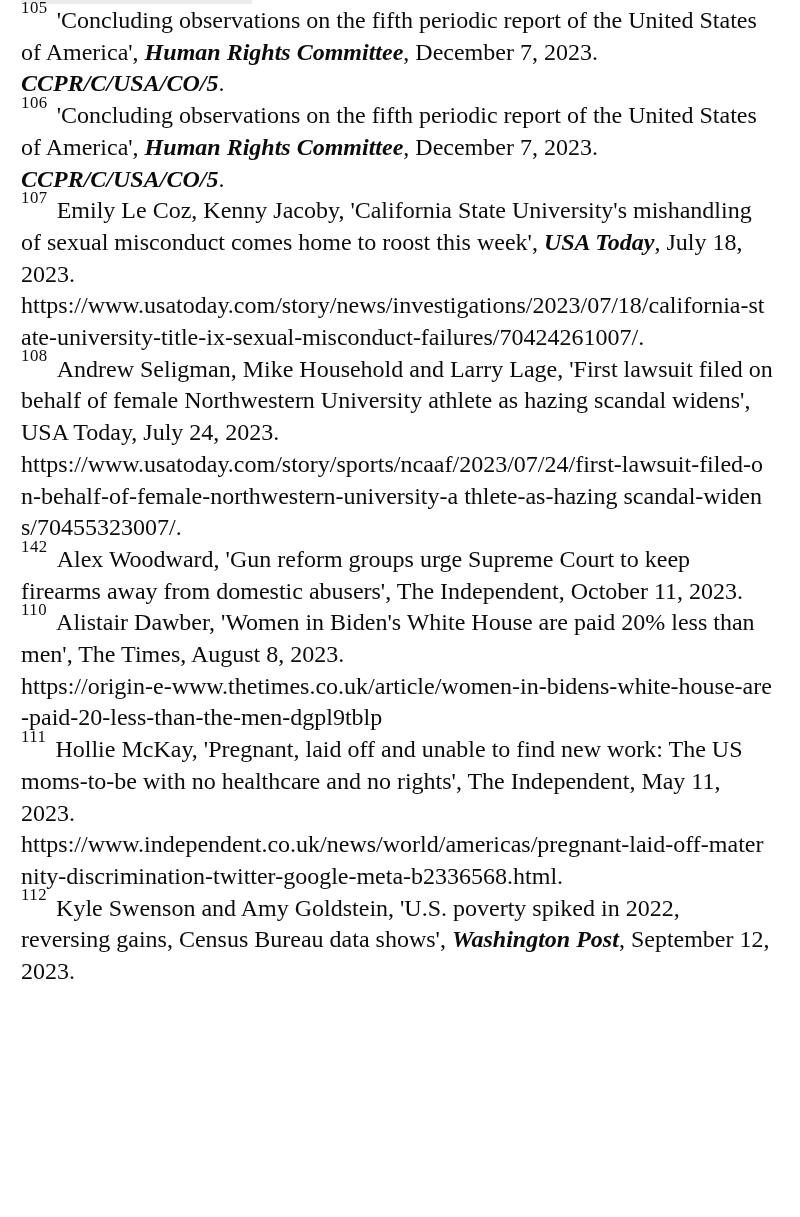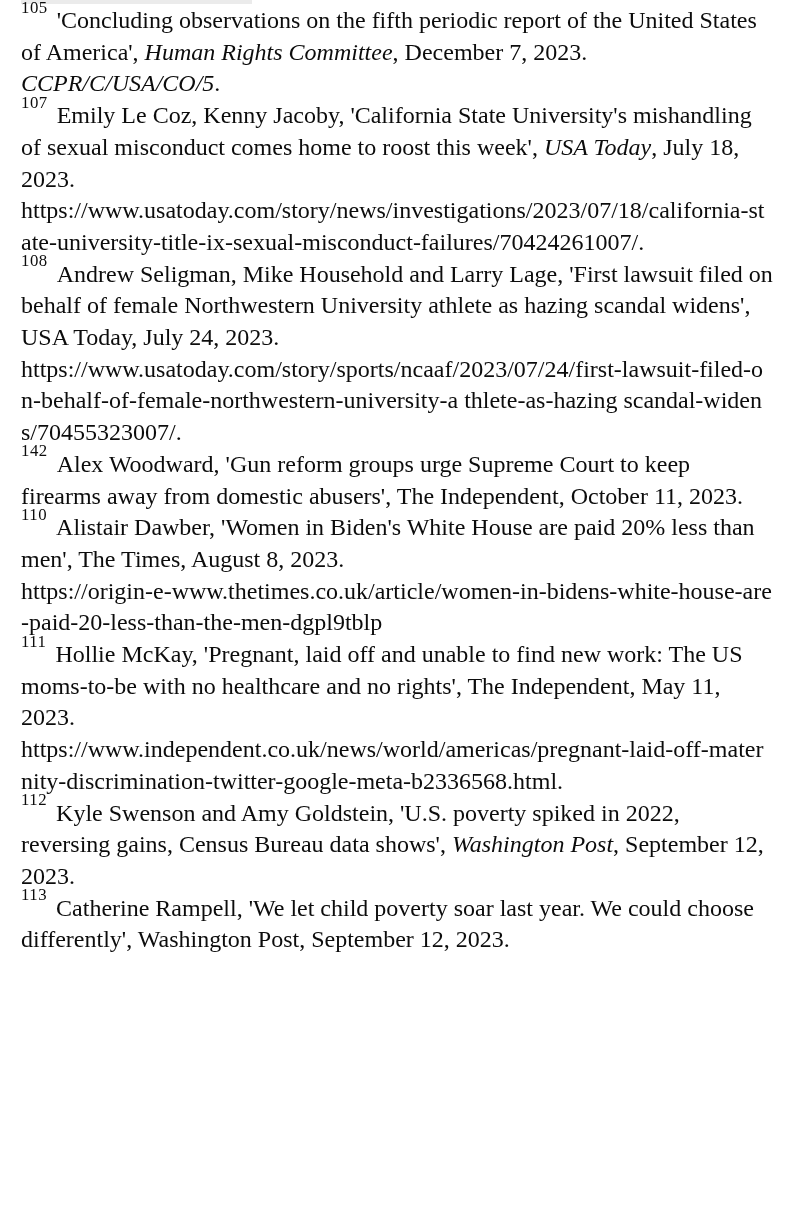--- a/index.html
+++ b/index.html
@@ -35,35 +35,35 @@
   }
   sup.fn-num {
     font-size: 0.7em;
     line-height: 0;
     position: relative;
     top: -0.38em;
     margin-right: 9px;
     letter-spacing: 0.5px;
   }
   span.run { white-space: normal; }
-  span.italic { font-style: italic; }
+  span.italic { font-style: italic; font-weight: bold; }
   span.url {
     display: block;
     word-break: break-all;
   }
 </style>
 </head>
 <body>
 
 <div class="crop-bar"></div>
 
 <main>
   <section id="footnotes">
       <p class="footnote"><sup class="fn-num">105</sup><span class="run">'Concluding observations on the fifth periodic report of the United States of America', </span><span class="run italic">Human Rights Committee</span><span class="run">, December 7, 2023. </span><span class="run italic">CCPR/C/USA/CO/5</span><span class="run">.</span></p>
+      <p class="footnote"><sup class="fn-num">106</sup><span class="run">'Concluding observations on the fifth periodic report of the United States of America', </span><span class="run italic">Human Rights Committee</span><span class="run">, December 7, 2023. </span><span class="run italic">CCPR/C/USA/CO/5</span><span class="run">.</span></p>
       <p class="footnote"><sup class="fn-num">107</sup><span class="run">Emily Le Coz, Kenny Jacoby, 'California State University's mishandling of sexual misconduct comes home to roost this week', </span><span class="run italic">USA Today</span><span class="run">, July 18, 2023.</span><span class="url">https://www.usatoday.com/story/news/investigations/2023/07/18/california-state-university-title-ix-sexual-misconduct-failures/70424261007/.</span></p>
       <p class="footnote"><sup class="fn-num">108</sup><span class="run">Andrew Seligman, Mike Household and Larry Lage, 'First lawsuit filed on behalf of female Northwestern University athlete as hazing scandal widens', USA Today, July 24, 2023.</span><span class="url">https://www.usatoday.com/story/sports/ncaaf/2023/07/24/first-lawsuit-filed-on-behalf-of-female-northwestern-university-a thlete-as-hazing scandal-widens/70455323007/.</span></p>
       <p class="footnote"><sup class="fn-num">142</sup><span class="run">Alex Woodward, 'Gun reform groups urge Supreme Court to keep firearms away from domestic abusers', The Independent, October 11, 2023.</span></p>
       <p class="footnote"><sup class="fn-num">110</sup><span class="run">Alistair Dawber, 'Women in Biden's White House are paid 20% less than men', The Times, August 8, 2023.</span><span class="url">https://origin-e-www.thetimes.co.uk/article/women-in-bidens-white-house-are-paid-20-less-than-the-men-dgpl9tblp</span></p>
       <p class="footnote"><sup class="fn-num">111</sup><span class="run">Hollie McKay, 'Pregnant, laid off and unable to find new work: The US moms-to-be with no healthcare and no rights', The Independent, May 11, 2023.</span><span class="url">https://www.independent.co.uk/news/world/americas/pregnant-laid-off-maternity-discrimination-twitter-google-meta-b2336568.html.</span></p>
       <p class="footnote"><sup class="fn-num">112</sup><span class="run">Kyle Swenson and Amy Goldstein, 'U.S. poverty spiked in 2022, reversing gains, Census Bureau data shows', </span><span class="run italic">Washington Post</span><span class="run">, September 12, 2023.</span></p>
-      <p class="footnote"><sup class="fn-num">113</sup><span class="run">Catherine Rampell, 'We let child poverty soar last year. We could choose differently', Washington Post, September 12, 2023.</span></p>
     </section>
 </main>
 
 </body></html>

